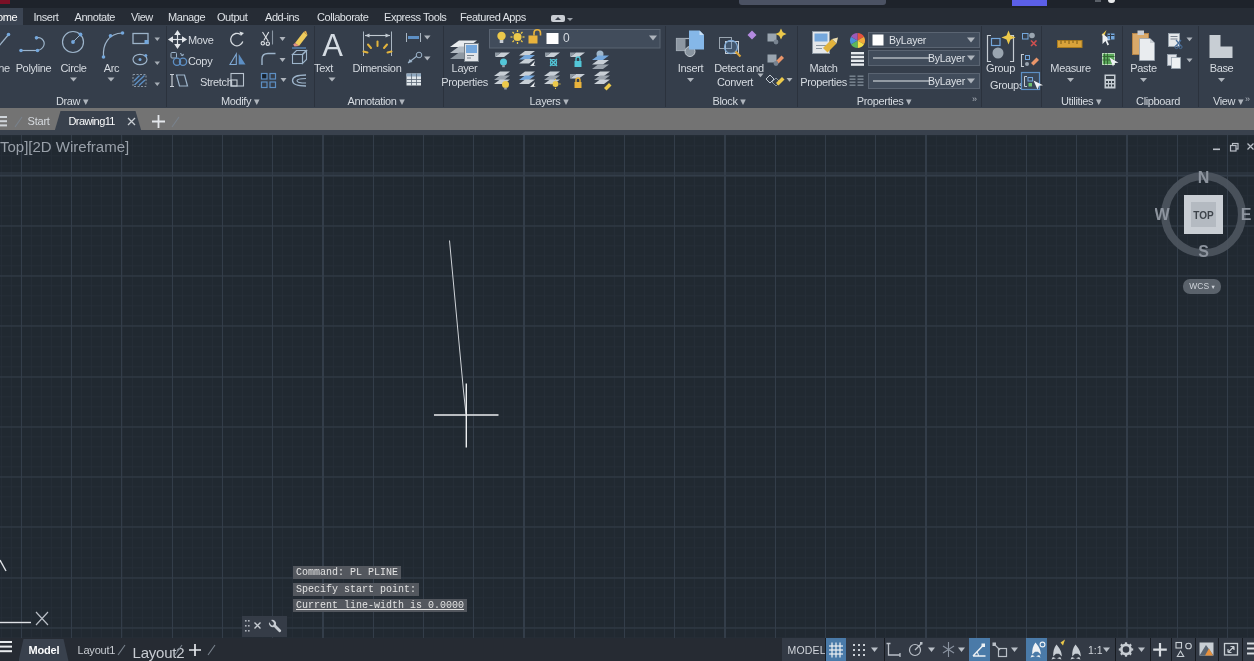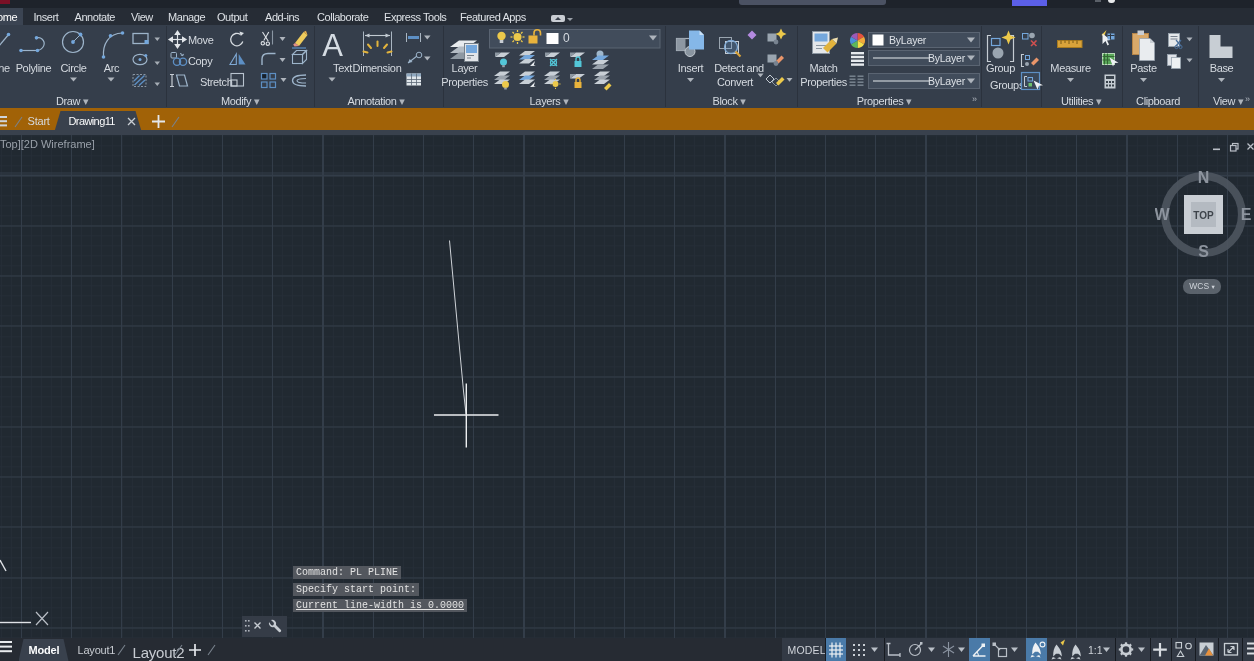--- a/index.html
+++ b/index.html
@@ -10,21 +10,21 @@
 #titlebar { left:0; top:0; width:1254px; height:8px; background:#1e232b; }
 
 #tabrow { left:0; top:8px; width:1254px; height:17px; background:#262c35; }
 .rtab { position:absolute; top:3px; font-size:11px; letter-spacing:-0.45px; color:#dde1e6; white-space:nowrap; }
 
 #ribbon { left:0; top:25px; width:1254px; height:83px; background:#353e4b; }
 .psep { position:absolute; top:1px; width:1px; height:81px; background:#2b323d; }
 .lbl { position:absolute; font-size:11px; letter-spacing:-0.35px; color:#d5dae0; text-align:center; white-space:nowrap; }
 .dd { color:#aeb4bc; }
 
-#filetabs { left:0; top:108px; width:1254px; height:25px; background:#a16207; }
+#filetabs { left:0; top:108px; width:1254px; height:25px; background:#737373; }
 
 #canvas { left:0; top:133px; width:1254px; height:505px; background:#212931;
   background-image:
     repeating-linear-gradient(90deg, #333d49 0 1px, transparent 1px 50.25px),
     repeating-linear-gradient(0deg, #333d49 0 1px, transparent 1px 50.25px),
     repeating-linear-gradient(90deg, #252d37 0 1px, transparent 1px 10.05px),
     repeating-linear-gradient(0deg, #252d37 0 1px, transparent 1px 10.05px);
   background-position: 21px 0, 0 40.5px, 0.9px 0, 0 0.3px;
 }
 
@@ -89,21 +89,21 @@
     <span class="abs" style="left:972px;top:69px;font-size:9px;color:#aeb4bc">»</span>
     <span class="abs" style="left:1245px;top:69px;font-size:9px;color:#aeb4bc">»</span>
 
     <span class="lbl" style="left:-2px;top:37px;width:12px">ne</span>
     <div class="lbl" style="left:6px;top:37px;width:55px">Polyline</div>
     <div class="lbl" style="left:46px;top:37px;width:55px">Circle</div>
     <div class="lbl" style="left:84px;top:37px;width:55px">Arc</div>
     <span class="lbl" style="left:188px;top:8.5px">Move</span>
     <span class="lbl" style="left:188px;top:29.5px">Copy</span>
     <span class="lbl" style="left:200px;top:50.5px">Stretch</span>
-    <div class="lbl" style="left:315px;top:37px;width:55px">Text</div>
+    <div class="lbl" style="left:296px;top:37px;width:55px">Text</div>
     <div class="lbl" style="left:337px;top:37px;width:80px">Dimension</div>
     <div class="lbl" style="left:437px;top:37px;width:55px">Layer</div>
     <div class="lbl" style="left:437px;top:50.5px;width:55px">Properties</div>
     <div class="lbl" style="left:663px;top:37px;width:55px">Insert</div>
     <div class="lbl" style="left:699px;top:37px;width:80px">Detect and</div>
     <div class="lbl" style="left:695px;top:50.5px;width:80px">Convert</div>
     <div class="lbl" style="left:796px;top:37px;width:55px">Match</div>
     <div class="lbl" style="left:796px;top:50.5px;width:55px">Properties</div>
     <div class="lbl" style="left:973px;top:37px;width:55px">Group</div>
     <div class="lbl" style="left:1043px;top:37px;width:55px">Measure</div>
@@ -448,21 +448,21 @@
     <svg class="abs" style="left:151px;top:6px" width="15" height="15">
         <path d="M7.5,1 L7.5,14 M1,7.5 L14,7.5" stroke="#e4e7eb" stroke-width="1.8"></path>
       </svg>
     <svg class="abs" style="left:171px;top:8px" width="9" height="12">
         <line x1="1" y1="11" x2="8" y2="1" stroke="#79828d" stroke-width="1.1"></line>
       </svg>
   </div>
 
   <div class="abs" style="left:0;top:130px;width:1254px;height:5px;background:#39414d;z-index:2"></div>
   <div id="canvas" class="abs">
-    <span class="abs" style="left:0;top:5px;font-size:11px;color:#99a0a9">Top][2D Wireframe]</span>
+    <span class="abs" style="left:0;top:5px;font-size:15px;color:#99a0a9">Top][2D Wireframe]</span>
 
     <svg class="abs" style="left:1206px;top:8px" width="48" height="13" viewBox="0 0 48 13">
       <rect x="7" y="7.5" width="7" height="1.6" fill="#b9bec6"></rect>
       <rect x="26.5" y="2.5" width="5.5" height="5.5" fill="none" stroke="#b9bec6" stroke-width="1.2"></rect>
       <rect x="24.5" y="4.5" width="5.5" height="5.5" fill="#2a313b" stroke="#b9bec6" stroke-width="1.2"></rect>
       <path d="M41.5,2.5 l6,6 M47.5,2.5 l-6,6" stroke="#b9bec6" stroke-width="1.3"></path>
     </svg>
 
     <svg class="abs" style="left:0;top:0" width="1254" height="505" viewBox="0 0 1254 505">
       <line x1="449.5" y1="107.5" x2="463.5" y2="258" stroke="#cfd3d8" stroke-width="1"></line>

